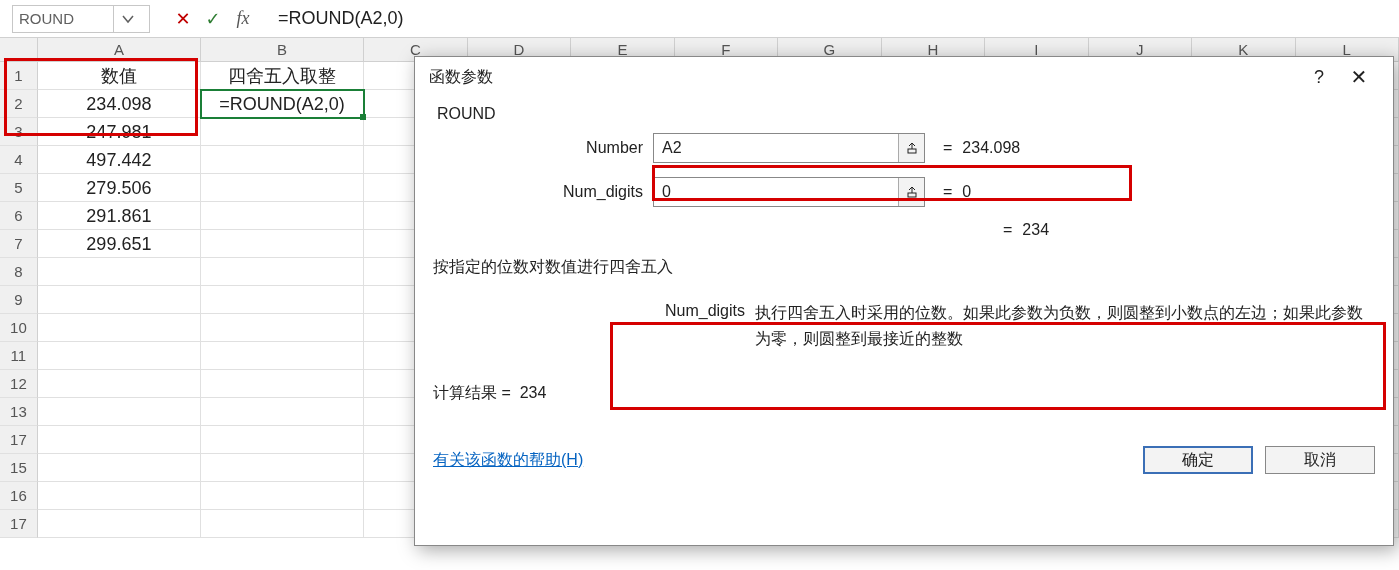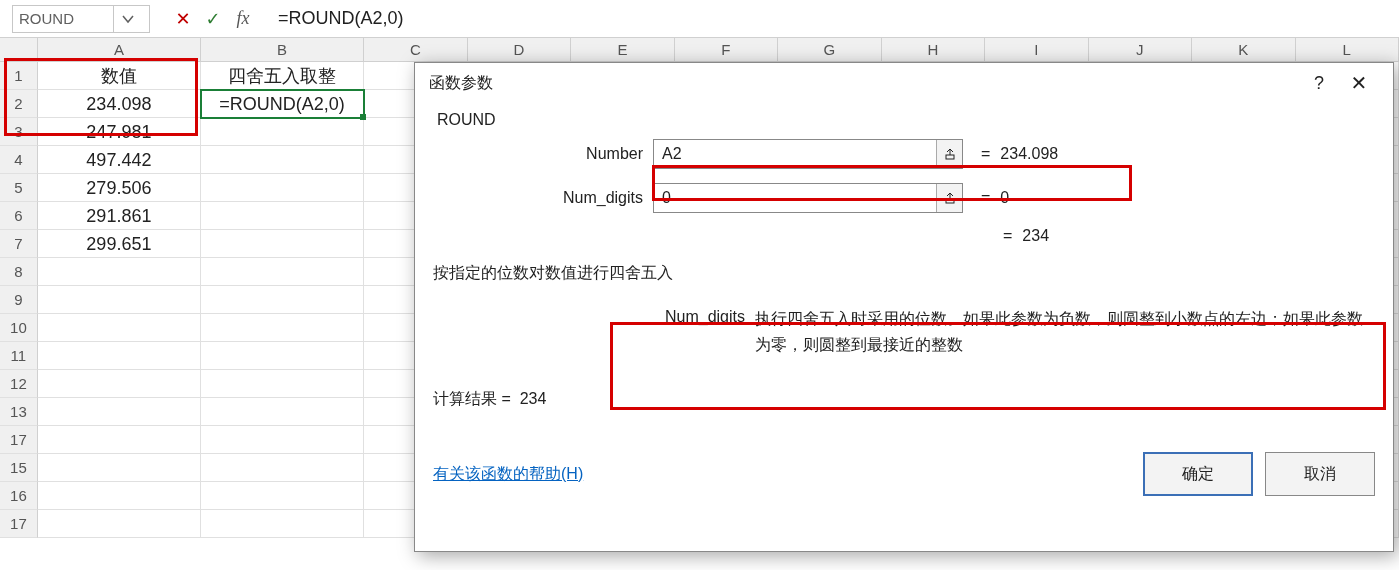--- a/index.html
+++ b/index.html
@@ -30,50 +30,50 @@
 .cell.small { width: 104px; }
 .cell.active { outline: 2px solid #1a7f37; outline-offset: -1px; position: relative; }
 .cell.active::after { content: ""; position: absolute; right: -3px; bottom: -3px; width: 6px; height: 6px; background: #1a7f37; }
 
 
 .hl1 { position: absolute; left: 4px; top: 58px; width: 194px; height: 78px; border: 3px solid #d50000; pointer-events: none; }
 .hl2 { position: absolute; left: 652px; top: 165px; width: 480px; height: 36px; border: 3px solid #d50000; pointer-events: none; z-index: 100; }
 .hl3 { position: absolute; left: 610px; top: 322px; width: 776px; height: 88px; border: 3px solid #d50000; pointer-events: none; z-index: 100; }
 
 
-.dialog { position: absolute; left: 414px; top: 62px; width: 980px; height: 490px; background: #fff; border: 1px solid #888; box-shadow: 4px 4px 18px rgba(0,0,0,0.35); z-index: 50; }
+.dialog { position: absolute; left: 414px; top: 56px; width: 980px; height: 490px; background: #fff; border: 1px solid #888; box-shadow: 4px 4px 18px rgba(0,0,0,0.35); z-index: 50; }
 .dlg-title { display: flex; align-items: center; height: 40px; padding: 0 14px; font-size: 16px; color: #222; }
 .dlg-title .t { flex: 1; }
 .dlg-title .help, .dlg-title .close { width: 40px; text-align: center; font-size: 18px; color: #222; }
 .dlg-title .close { font-size: 20px; }
 
 .dlg-body { padding: 8px 18px 0 18px; }
 .fname { font-size: 16px; color: #222; margin-bottom: 10px; margin-left: 4px; }
 
 .arg-row { display: flex; align-items: center; margin-bottom: 14px; }
 .arg-label { width: 220px; text-align: right; padding-right: 10px; font-size: 16px; color: #222; }
-.arg-input-wrap { display: flex; border: 1px solid #888; width: 310px; height: 30px; background: #fff; }
+.arg-input-wrap { display: flex; border: 1px solid #888; width: 272px; height: 30px; background: #fff; }
 .arg-input-wrap input { flex: 1; border: none; outline: none; padding: 0 8px; font-size: 16px; color: #222; }
 .arg-input-wrap .btn { width: 26px; border-left: 1px solid #aaa; background: #f3f3f3; display: flex; align-items: center; justify-content: center; font-size: 14px; }
 .arg-eq { padding-left: 18px; font-size: 16px; color: #222; }
 .arg-eq .sym { margin-right: 10px; }
 
 .result-eq { margin-left: 570px; font-size: 16px; color: #222; margin-top: 8px; margin-bottom: 18px; }
 .result-eq .sym { margin-right: 10px; }
 
 .desc1 { font-size: 16px; color: #222; margin-bottom: 24px; }
 .desc-block { margin-left: 198px; margin-bottom: 30px; }
 .desc-block .plab { display: inline-block; width: 120px; text-align: right; font-size: 16px; color: #222; vertical-align: top; padding-right: 6px;}
 .desc-block .ptxt { display: inline-block; width: 620px; font-size: 16px; color: #222; line-height: 1.6; font-family: Liberation Mono, monospace; }
 
 .calc-res { font-size: 16px; color: #222; margin-bottom: 42px; }
 .dlg-footer { display: flex; align-items: center; padding: 0 18px 18px 18px; }
 .help-link { color: #0563c1; text-decoration: underline; font-size: 16px; }
 .dlg-footer .sp { flex: 1; }
-.dlg-btn { width: 110px; height: 44px; border: 1px solid #888; background: #f3f3f3; font-size: 16px; color: #222; margin-left: 12px; display: flex; align-items: center; justify-content: center; }
+.dlg-btn { width: 110px; height: 28px; border: 1px solid #888; background: #f3f3f3; font-size: 16px; color: #222; margin-left: 12px; display: flex; align-items: center; justify-content: center; }
 .dlg-btn.primary { border: 2px solid #3b6fb6; }
 </style>
 </head>
 <body>
 
 <div class="formula-bar">
   <div class="name-box">
     <input value="ROUND" style="">
     <div class="dd">
       <svg width="12" height="12" viewBox="0 0 12 12">

